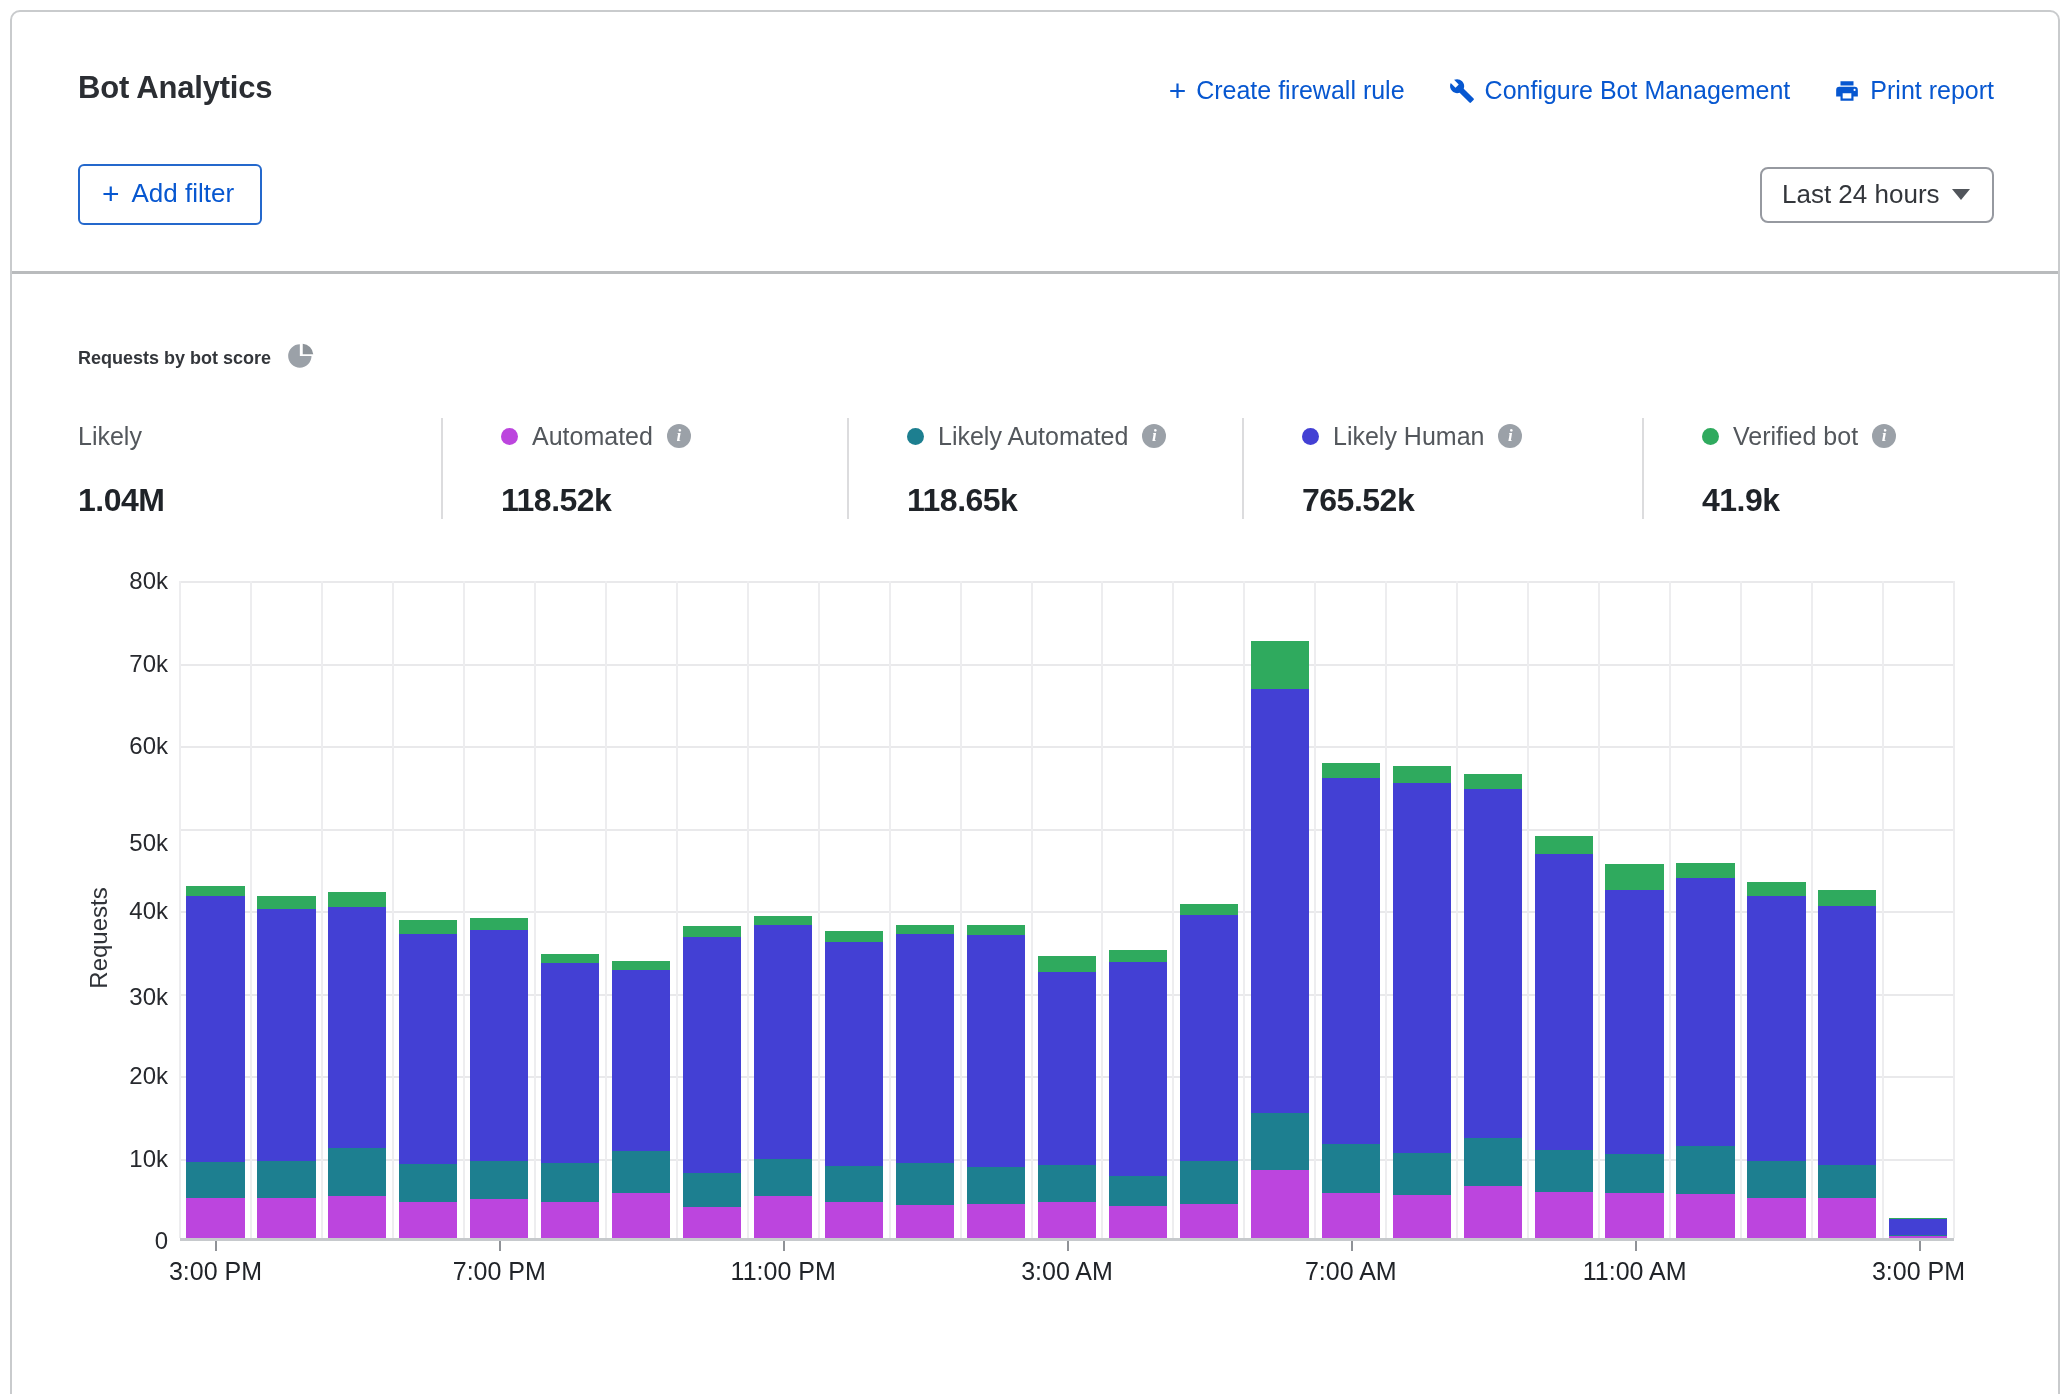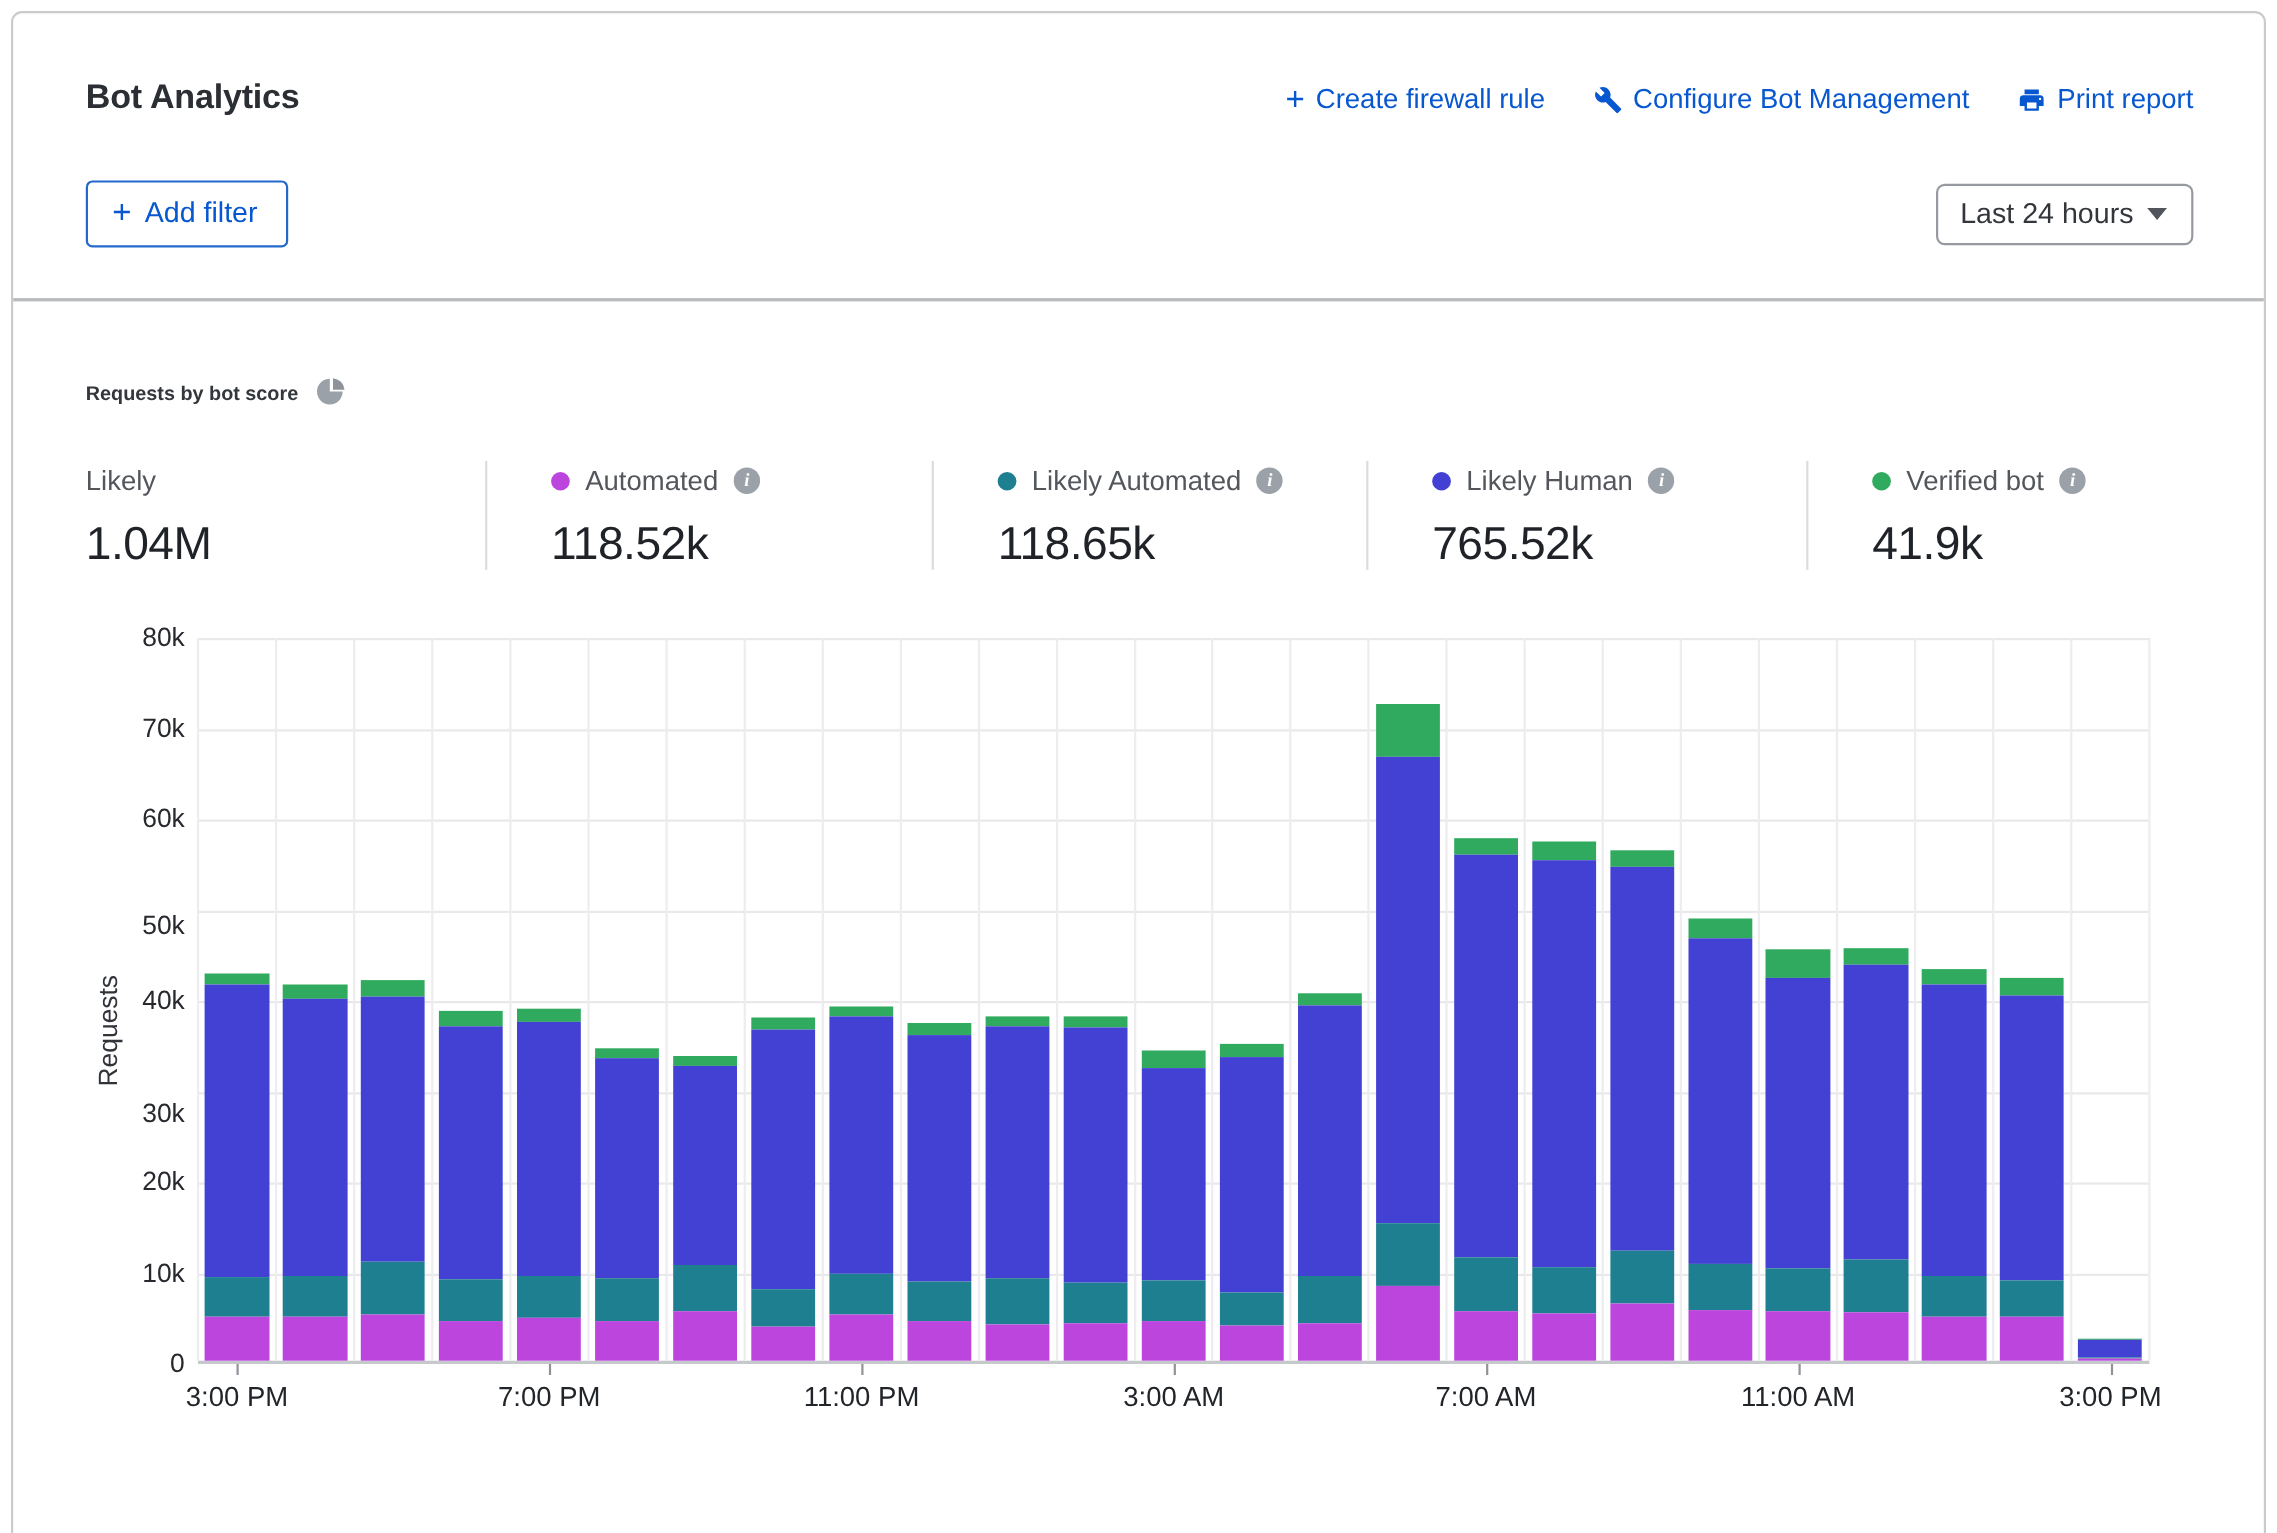--- a/index.html
+++ b/index.html
@@ -41,21 +41,21 @@
   .stats-row { margin-top:44px; display:flex; align-items:stretch; }
   .stat { padding-top:2px; }
   .stat.bordered { border-left:2px solid #dcdcde; padding-left:58px; }
   .stat-label-row { display:flex; align-items:center; gap:14px; font-size:25px;
                     color:#53575c; height:32px; }
   .dot { width:17px; height:17px; border-radius:50%; flex:0 0 auto; }
   .info-icon { width:24px; height:24px; border-radius:50%; background:#9ba1a8;
                color:#fff; font-size:17px; font-weight:700; display:flex;
                align-items:center; justify-content:center; cursor:pointer;
                font-family:"Liberation Serif", serif; font-style:italic; }
-  .stat-value { margin-top:17px; font-size:42px; font-weight:400; color:#1f2328;
+  .stat-value { margin-top:30px; font-size:32px; font-weight:700; color:#1f2328;
                 letter-spacing:-0.5px; }
   .w-total{width:363px;} .w-auto{width:406px;} .w-lauto{width:395px;}
   .w-lhuman{width:400px;} .w-vbot{width:380px;}
 
   
   .chart-wrap { margin-top:62px; display:flex; }
   .y-axis-title { width:42px; position:relative; }
   .y-axis-title span { position:absolute; top:50%; left:50%;
                        transform:translate(-50%,-50%) rotate(-90deg);
                        font-size:24px; color:#303338; white-space:nowrap; }
@@ -178,21 +178,21 @@
     </div>
 
     <div class="chart-wrap">
       <div class="y-axis-title">
         <span>Requests</span>
       </div>
       <div class="y-ticks" id="yticks">
           <span style="top: 646px;">0</span>
           <span style="top: 563.5px;">10k</span>
           <span style="top: 481px;">20k</span>
-          <span style="top: 419px;">30k</span>
+          <span style="top: 402px;">30k</span>
           <span style="top: 316px;">40k</span>
           <span style="top: 248px;">50k</span>
           <span style="top: 151px;">60k</span>
           <span style="top: 68.5px;">70k</span>
           <span style="top: -14px;">80k</span>
         </div>
       <div class="plot-col">
         <div class="plot" id="plot">
             <div class="gridline-h" style="top: 577.5px;"></div>
             <div class="gridline-h" style="top: 495px;"></div>

